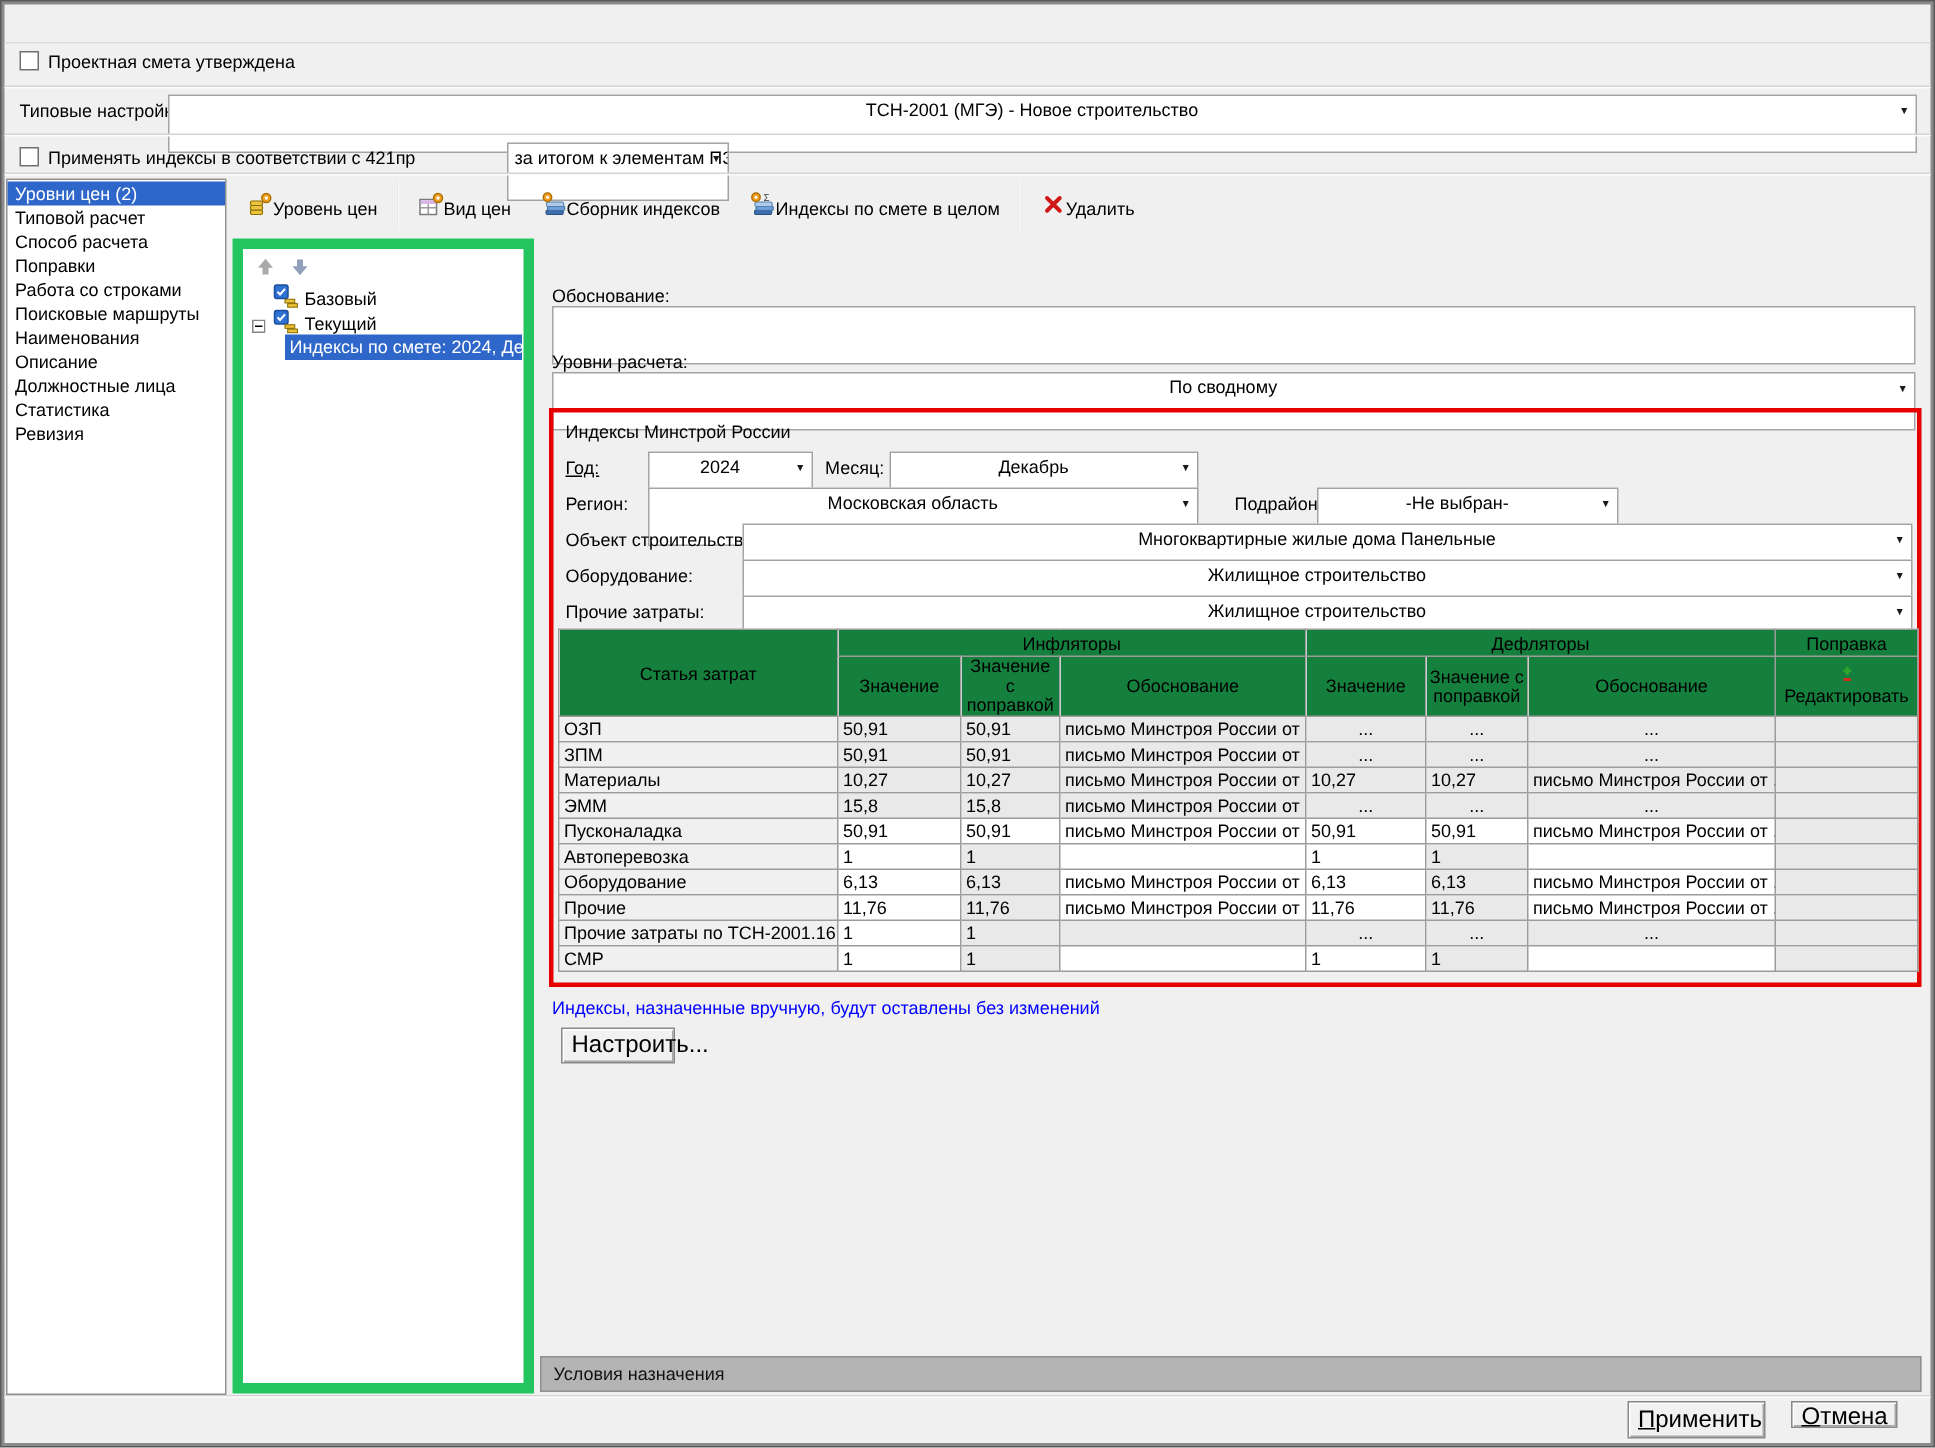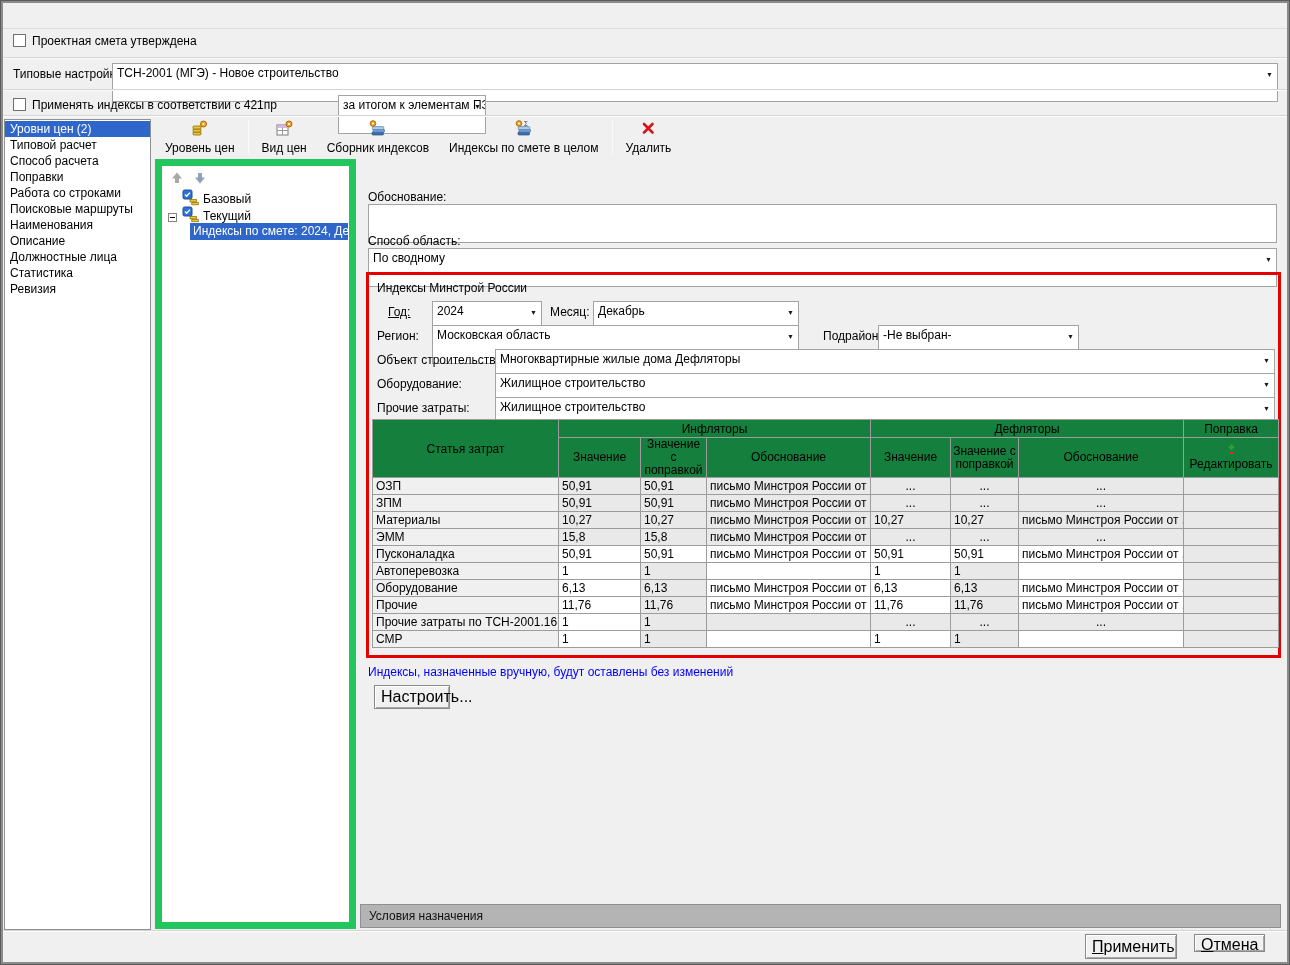--- a/index.html
+++ b/index.html
@@ -15,30 +15,30 @@
   .tab-bar{position:absolute;left:6px;top:3px;right:10px;height:25px;display:flex;align-items:flex-end;}
   .tab{border:1px solid #8e8e8e;border-bottom:none;border-radius:3px 3px 0 0;background:#f0f0f0;
        padding:2px 9px 3px;margin-right:2px;height:20px;line-height:15px;cursor:default;white-space:nowrap;}
   .tab.active{height:24px;line-height:18px;padding:2px 12px 4px;position:relative;z-index:2;font-weight:normal;}
   .tabline{position:absolute;left:3px;top:28px;width:1284px;height:1px;background:#dcdcdc;}
   .hsep{position:absolute;left:3px;width:1284px;height:2px;border-top:1px solid #d4d4d4;border-bottom:1px solid #fcfcfc;}
   
   .cb{position:absolute;width:13px;height:13px;background:#fff;border:1px solid #6f6f6f;}
   
   .combo,.tinput{position:absolute;background:#fff;border:1px solid #a3a3a3;height:39px;
-    font-size:12px;line-height:19px;padding:0 18px 0 4px;white-space:nowrap;overflow:hidden;}
+    font-size:12px;line-height:19px;padding:0 18px 0 4px;white-space:nowrap;overflow:hidden;text-align:center;}
   .tinput{padding-right:4px;}
   .combo .arr{position:absolute;right:4px;top:7px;font-size:7px;color:#1a1a1a;line-height:7px;}
   
   .sidebar{position:absolute;left:4px;top:119px;width:147px;height:811px;background:#fff;border:1px solid #919191;padding-top:1px;}
   .side-item{height:16px;line-height:16px;padding-left:5px;white-space:nowrap;cursor:default;}
   .side-item.sel{background:#2e66c9;color:#fff;}
   
   .toolbar{position:absolute;left:153px;top:117px;width:1134px;height:41px;display:flex;align-items:stretch;padding:1px 0 2px 2px;}
-  .tb-btn{display:flex;flex-direction:column;align-items:center;justify-content:flex-start;
+  .tb-btn{display:flex;flex-direction:row;align-items:center;justify-content:flex-start;
     padding:2px 10px 0;cursor:default;}
   .tb-btn .tb-label{margin-top:1px;white-space:nowrap;}
   .tb-sep{width:1px;background:#c0c0c0;border-right:1px solid #fafafa;margin:2px 3px;}
   
   .treepanel{position:absolute;left:155px;top:159px;width:201px;height:770px;background:#fff;border:7px solid #22c55e;}
   .tree-label{position:absolute;white-space:nowrap;line-height:16px;}
   .tree-sel{position:absolute;left:28px;right:1px;top:57px;height:17px;background:#2e66c9;color:#fff;line-height:17px;padding-left:3px;white-space:nowrap;overflow:hidden;}
   
   .panel-hdr{position:absolute;left:360px;top:159px;width:921px;height:21px;background:#8b96b6;color:#10102a;line-height:21px;padding-left:8px;}
   .redbox{position:absolute;left:366px;top:272px;width:915px;height:386px;border:3px solid #e60000;}
@@ -192,50 +192,50 @@
         </svg>
     </span>
     <span class="tree-label" style="left:41px;top:42px;">Текущий</span>
     <div class="tree-sel">Индексы по смете: 2024, Декаб</div>
   </div>
 
 
   <span class="lbl" style="left:368px;top:190px;">Обоснование:</span>
   <div class="tinput" style="left:368px;top:204px;width:909px;"></div>
 
-  <span class="lbl" style="left:368px;top:234px;">Способ область:</span>
+  <span class="lbl" style="left:368px;top:234px;">Уровни расчета:</span>
   <div class="combo" style="left:368px;top:248px;width:909px;">
     <span>По сводному</span>
     <span class="arr">▼</span>
   </div>
 
   <div class="redbox">
     <span class="lbl" style="left:8px;top:6px;">Индексы Минстрой России</span>
 
-    <span class="lbl" style="left:19px;top:30px;text-decoration:underline;">Год:</span>
+    <span class="lbl" style="left:8px;top:30px;text-decoration:underline;">Год:</span>
     <div class="combo" style="left:63px;top:26px;width:110px;">
       <span>2024</span><span class="arr">▼</span>
     </div>
     <span class="lbl" style="left:181px;top:30px;">Месяц:</span>
     <div class="combo" style="left:224px;top:26px;width:206px;">
       <span>Декабрь</span><span class="arr">▼</span>
     </div>
 
     <span class="lbl" style="left:8px;top:54px;">Регион:</span>
     <div class="combo" style="left:63px;top:50px;width:367px;">
       <span>Московская область</span><span class="arr">▼</span>
     </div>
     <span class="lbl" style="left:454px;top:54px;">Подрайон:</span>
     <div class="combo" style="left:509px;top:50px;width:201px;">
       <span>-Не выбран-</span><span class="arr">▼</span>
     </div>
 
     <span class="lbl" style="left:8px;top:78px;">Объект строительства:</span>
     <div class="combo" style="left:126px;top:74px;width:780px;">
-      <span>Многоквартирные жилые дома Дефляторы</span><span class="arr">▼</span>
+      <span>Многоквартирные жилые дома Панельные</span><span class="arr">▼</span>
     </div>
 
     <span class="lbl" style="left:8px;top:102px;">Оборудование:</span>
     <div class="combo" style="left:126px;top:98px;width:780px;">
       <span>Жилищное строительство</span><span class="arr">▼</span>
     </div>
 
     <span class="lbl" style="left:8px;top:126px;">Прочие затраты:</span>
     <div class="combo" style="left:126px;top:122px;width:780px;">
       <span>Жилищное строительство</span><span class="arr">▼</span>

